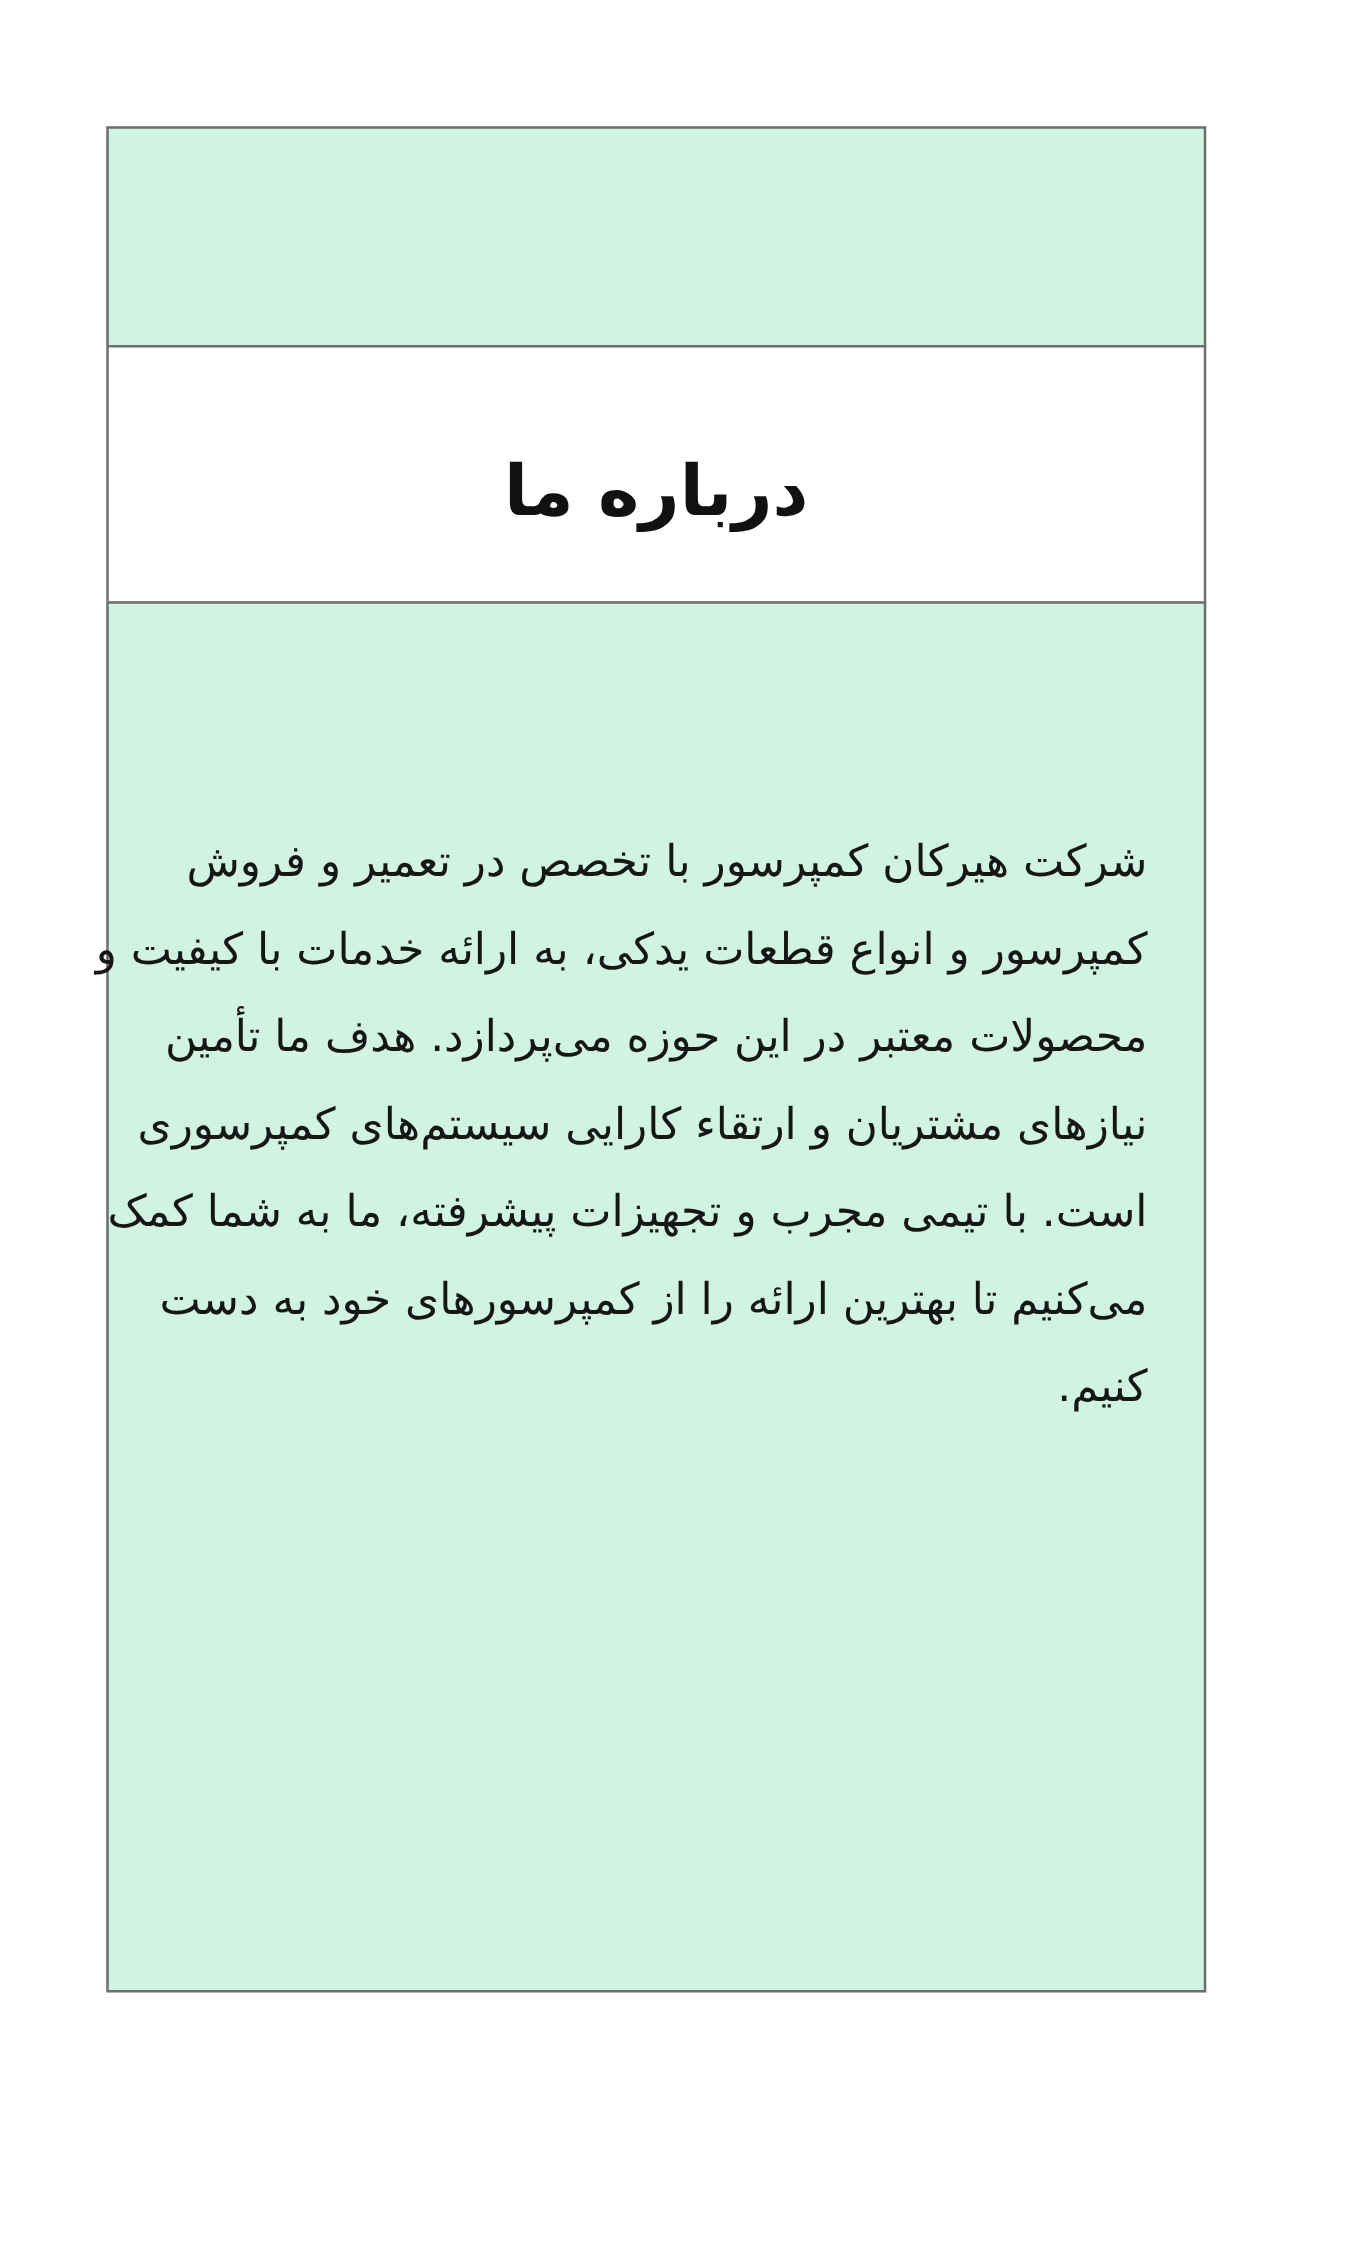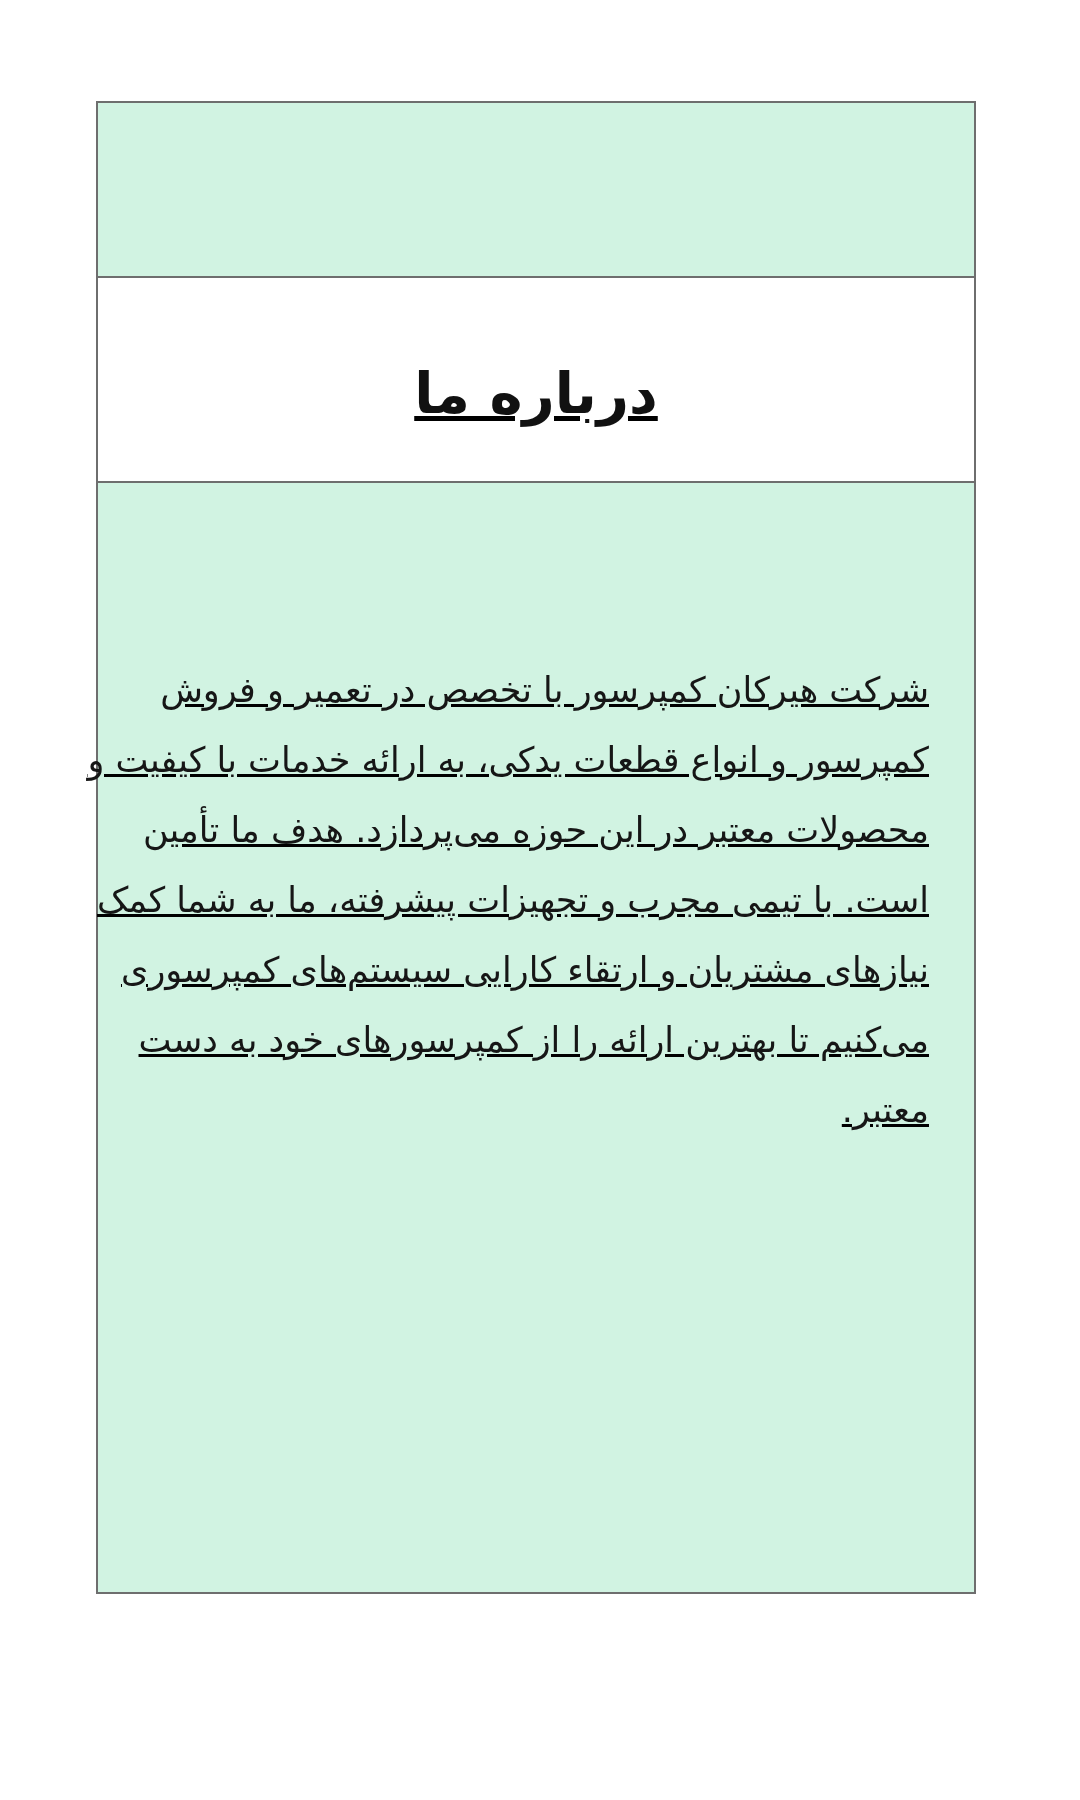--- a/index.html
+++ b/index.html
@@ -12,25 +12,24 @@
     overflow: hidden;
   }
   .page {
     position: relative;
     width: 1080px;
     height: 1800px;
     background: #ffffff;
   }
   .panel {
     position: absolute;
-    left: 96px;
+    left: 85px;
     top: 101px;
     width: 880px;
     box-sizing: border-box;
-    text-decoration: underline;
   }
   .panel section {
     box-sizing: border-box;
     width: 880px;
     border: 2px solid #6e6e6e;
   }
   .header-strip {
     height: 177px;
     background: #d1f3e2;
   }
@@ -79,21 +78,21 @@
 
     <section class="title-block">
       <h1>درباره ما</h1>
     </section>
 
     <section class="content-block">
       <div class="paragraph">
         <div class="line">شرکت هیرکان کمپرسور با تخصص در تعمیر و فروش</div>
         <div class="line">کمپرسور و انواع قطعات یدکی، به ارائه خدمات با کیفیت و</div>
         <div class="line">محصولات معتبر در این حوزه می‌پردازد. هدف ما تأمین</div>
+        <div class="line">نیازهای مشتریان و ارتقاء کارایی سیستم‌های کمپرسوری</div>
         <div class="line">است. با تیمی مجرب و تجهیزات پیشرفته، ما به شما کمک</div>
-        <div class="line">نیازهای مشتریان و ارتقاء کارایی سیستم‌های کمپرسوری</div>
         <div class="line">می‌کنیم تا بهترین ارائه را از کمپرسورهای خود به دست</div>
-        <div class="line">معتبر.</div>
+        <div class="line">کنیم.</div>
       </div>
     </section>
 
   </div>
 </div>
 
 </body></html>

